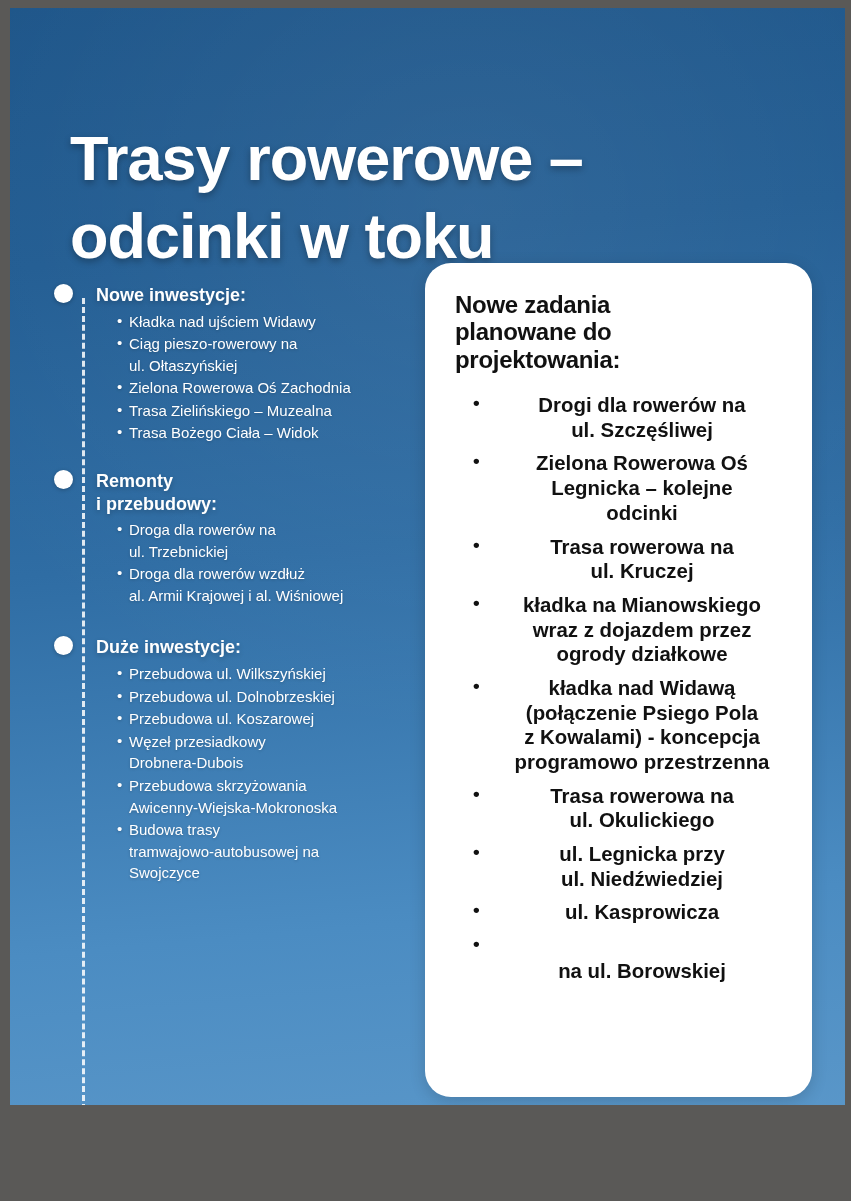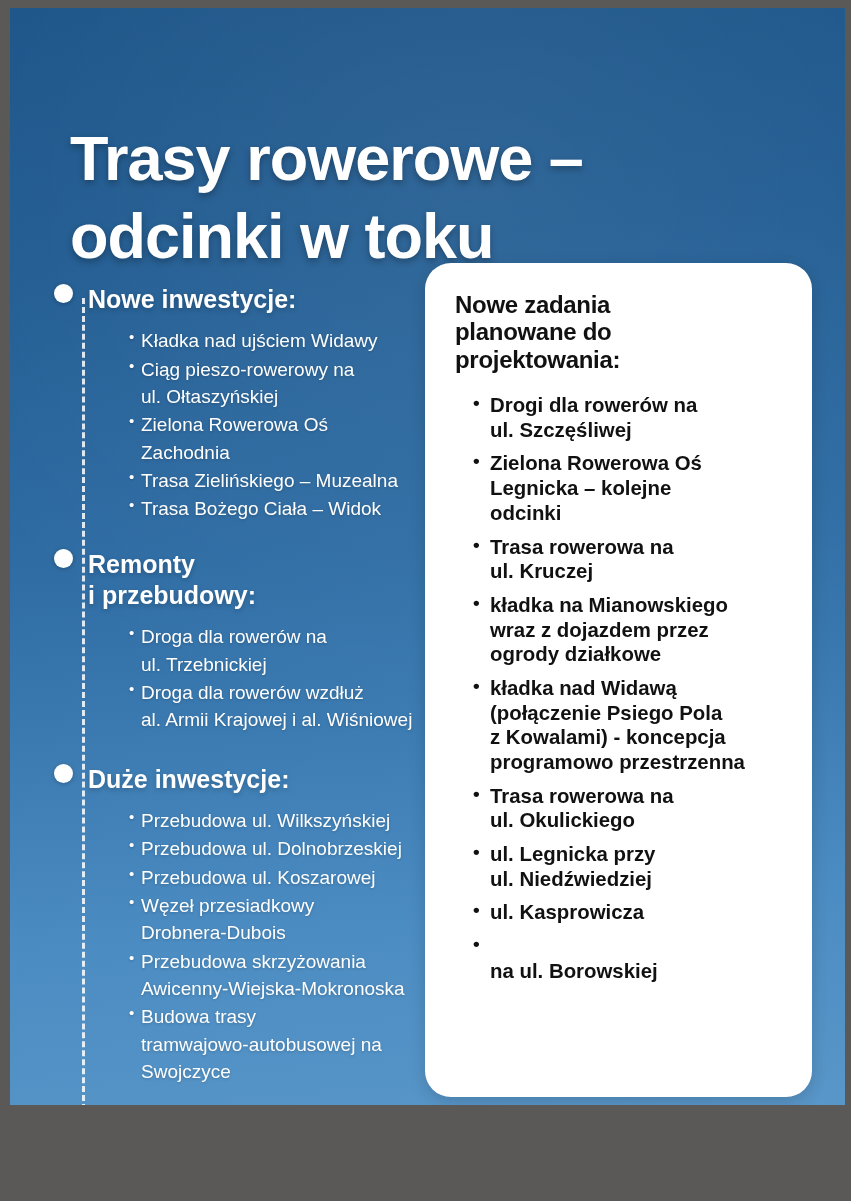--- a/index.html
+++ b/index.html
@@ -51,27 +51,27 @@
     border-left:3px dashed rgba(255,255,255,0.85);
   }
   .tl-block{position:relative;padding-left:48px;}
   .tl-dot{
     position:absolute;left:22px;width:19px;height:19px;
     border-radius:50%;background:#ffffff;
     box-shadow:0 1px 4px rgba(0,0,0,0.25);
     z-index:3;
   }
   .tl-head{
-    color:#ffffff;font-weight:bold;font-size:25px;line-height:1.25;
-    margin:0 0 4px 8px;
+    color:#ffffff;font-weight:bold;font-size:18px;line-height:1.25;
+    margin:0 0 4px 16px;
     text-shadow:0 2px 5px rgba(0,0,0,0.22);
   }
   .tl-list{
-    list-style:none;margin:12px;padding:0 0 0 37px;
-    color:#ffffff;font-size:19px;line-height:1.44;
+    list-style:none;margin:0;padding:0 0 0 37px;
+    color:#ffffff;font-size:15px;line-height:1.44;
     text-shadow:0 1px 3px rgba(0,0,0,0.2);
   }
   .tl-list li{
     position:relative;padding-left:12px;margin-bottom:1px;
   }
   .tl-list li:before{
     content:"\2022";position:absolute;left:0;top:-1px;
     font-size:15px;color:#ffffff;
   }
 
@@ -88,21 +88,21 @@
     box-shadow:0 4px 16px rgba(0,0,0,0.16);
     padding:28px 18px 16px 30px;
     box-sizing:border-box;
   }
   .card-title{
     color:#111111;font-weight:bold;font-size:24px;line-height:1.14;
     margin:0 0 20px 0;letter-spacing:-0.3px;
   }
   .card-list{
     list-style:none;margin:0;padding:0 0 0 18px;
-    color:#111111;font-size:20.4px;line-height:1.21;font-weight:bold;
+    color:#111111;font-size:20.4px;line-height:1.21;font-weight:bold;text-align:center;
   }
   .card-list li{
     position:relative;padding-left:17px;margin-bottom:9px;
   }
   .card-list li:before{
     content:"\2022";position:absolute;left:0;top:-1px;font-size:19px;
   }
 
   
   .footer{

